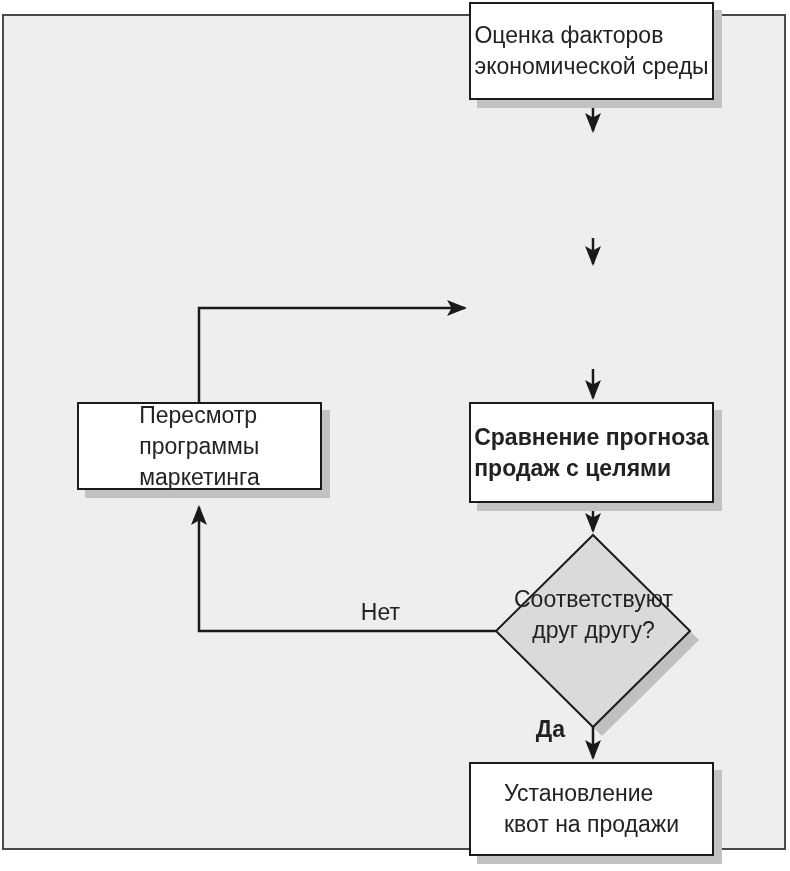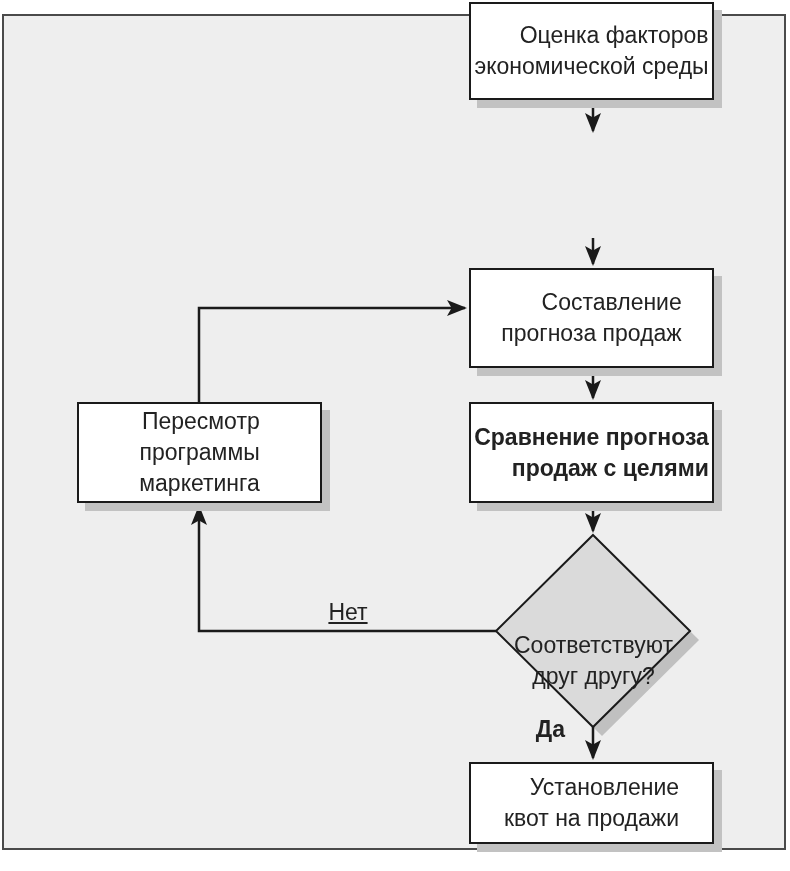--- a/index.html
+++ b/index.html
@@ -35,63 +35,63 @@
     box-sizing: border-box;
     background: var(--node-fill, #ffffff);
     border: 2px solid var(--node-border, #1a1a1a);
     box-shadow: 8px 8px 0 var(--node-shadow, #c2c2c2);
     display: flex;
     align-items: center;
     justify-content: center;
   }
   .node .txt {
     white-space: pre-line;
-    text-align: right;
+    text-align: left;
     font-size: 23px;
     line-height: 31px;
     color: var(--text, #222222);
   }
   #node-assess-environment { left: 469px; top: 2px;   width: 245px; height: 98px;  }
   #node-assess-potential   { left: 469px; top: 135px; width: 246px; height: 102px; }
   #node-make-forecast      { left: 469px; top: 268px; width: 245px; height: 100px; }
   #node-compare-forecast   { left: 469px; top: 402px; width: 245px; height: 101px; font-weight: bold; }
-  #node-revise-marketing   { left: 77px;  top: 402px; width: 245px; height: 101px; }
-  #node-set-quotas         { left: 469px; top: 762px; width: 245px; height: 82px;  }
+  #node-revise-marketing   { left: 77px;  top: 402px; width: 245px; height: 88px; }
+  #node-set-quotas         { left: 469px; top: 762px; width: 245px; height: 94px;  }
 
   .diamond-shadow { fill: var(--decision-shadow, #c0c0c0); }
   .diamond {
     fill: var(--decision-fill, #dadada);
     stroke: var(--node-border, #1a1a1a);
     stroke-width: 2;
   }
   .edge {
     stroke: var(--arrow, #1a1a1a);
     stroke-width: 2.5;
     fill: none;
   }
   #arrowhead path { fill: var(--arrow, #1a1a1a); }
 
   .decision-text {
     position: absolute;
     left: 491px;
-    top: 630px;
+    top: 584px;
     width: 205px;
     text-align: center;
     white-space: pre-line;
     font-size: 23px;
     line-height: 31px;
     color: var(--text, #222222);
   }
   .edge-label {
     position: absolute;
     font-size: 23px;
     line-height: 26px;
     color: var(--text, #222222);
   }
-  #label-no  { left: 296px; top: 599px; width: 104px; text-align: center; text-decoration: underline; }
+  #label-no  { left: 296px; top: 599px; width: 104px; text-align: right; }
   #label-yes { left: 499px; top: 716px; width: 66px;  text-align: right; font-weight: bold;  }
 </style>
 </head>
 <body>
 
 <div class="stage">
 
   <div class="canvas"></div>
 
   <svg class="layer" width="790" height="871" viewBox="0 0 790 871">
@@ -114,24 +114,20 @@
     <polyline class="edge" points="496,631 199,631 199,507" marker-end="url(#arrowhead)"></polyline>
     <polyline class="edge" points="199,402 199,308 465,308" marker-end="url(#arrowhead)"></polyline>
   </svg>
 
   <div class="node" id="node-assess-environment">
     <span class="txt">Оценка факторов
 экономической среды</span>
   </div>
 
 
-  <div class="node" id="node-make-forecast">
-    <span class="txt">Составление
-прогноза продаж</span>
-  </div>
 
   <div class="node" id="node-compare-forecast">
     <span class="txt">Сравнение прогноза
 продаж с целями</span>
   </div>
 
   <div class="node" id="node-revise-marketing">
     <span class="txt">Пересмотр
 программы
 маркетинга</span>

